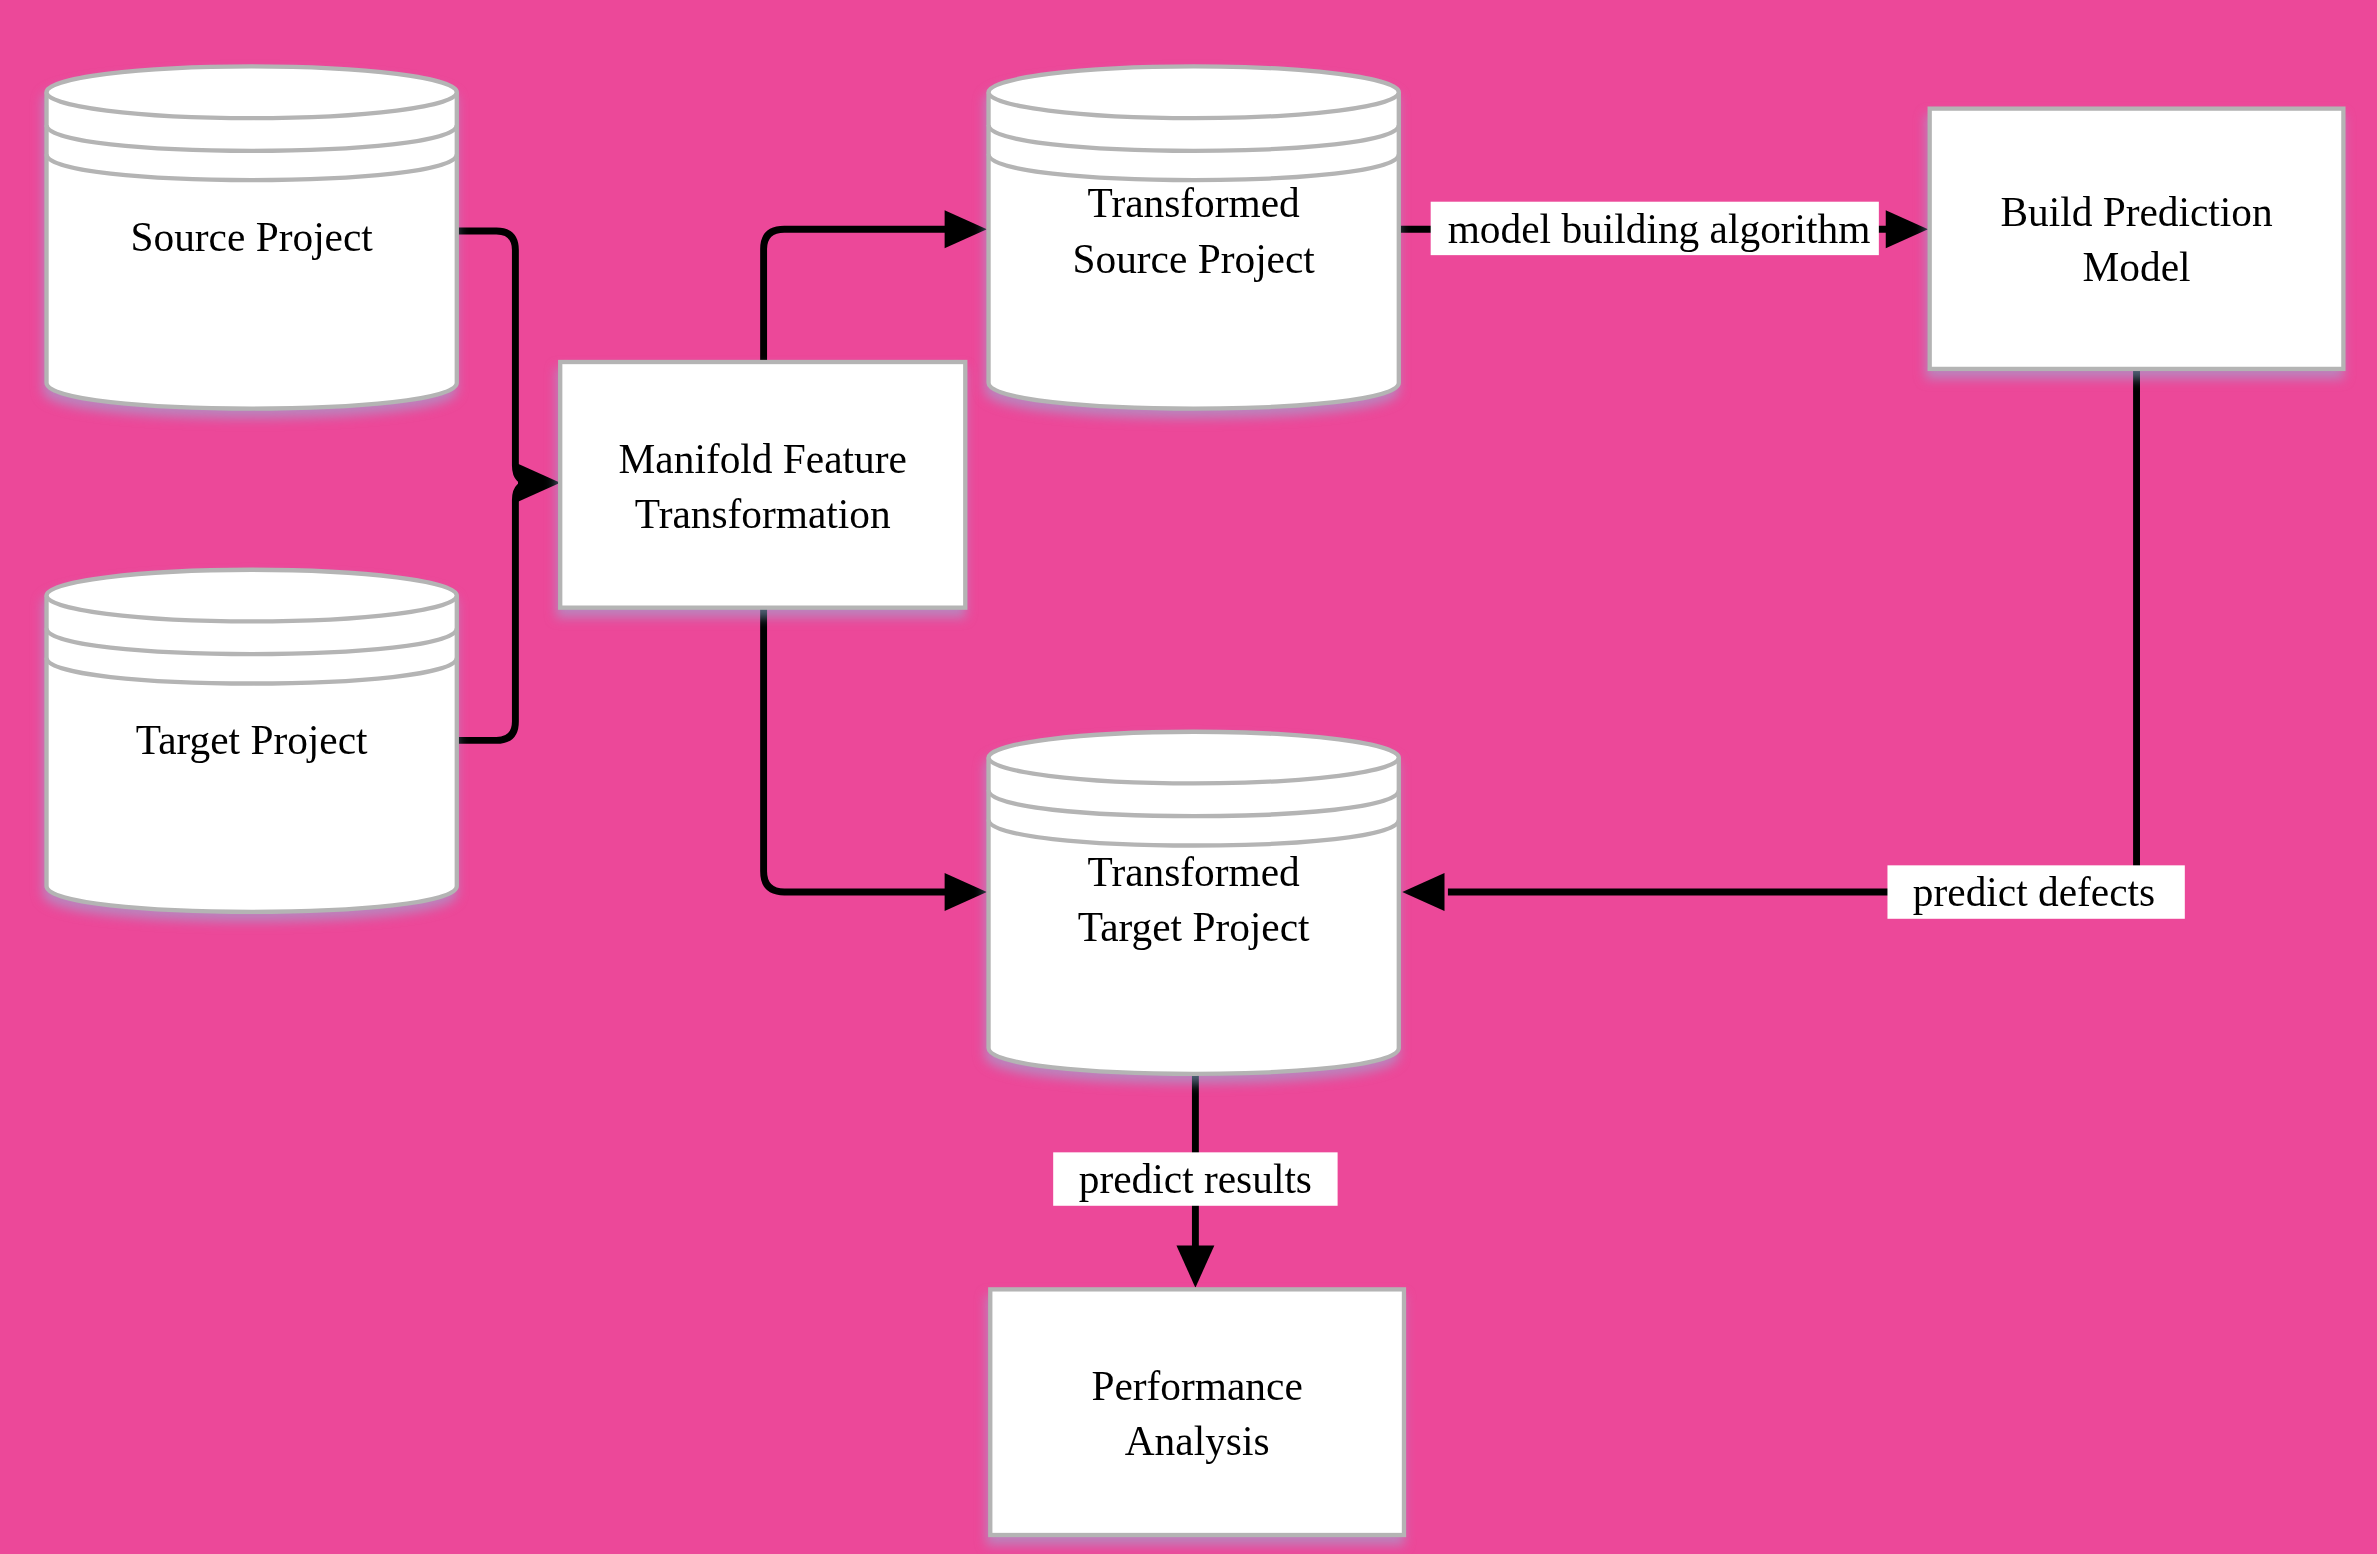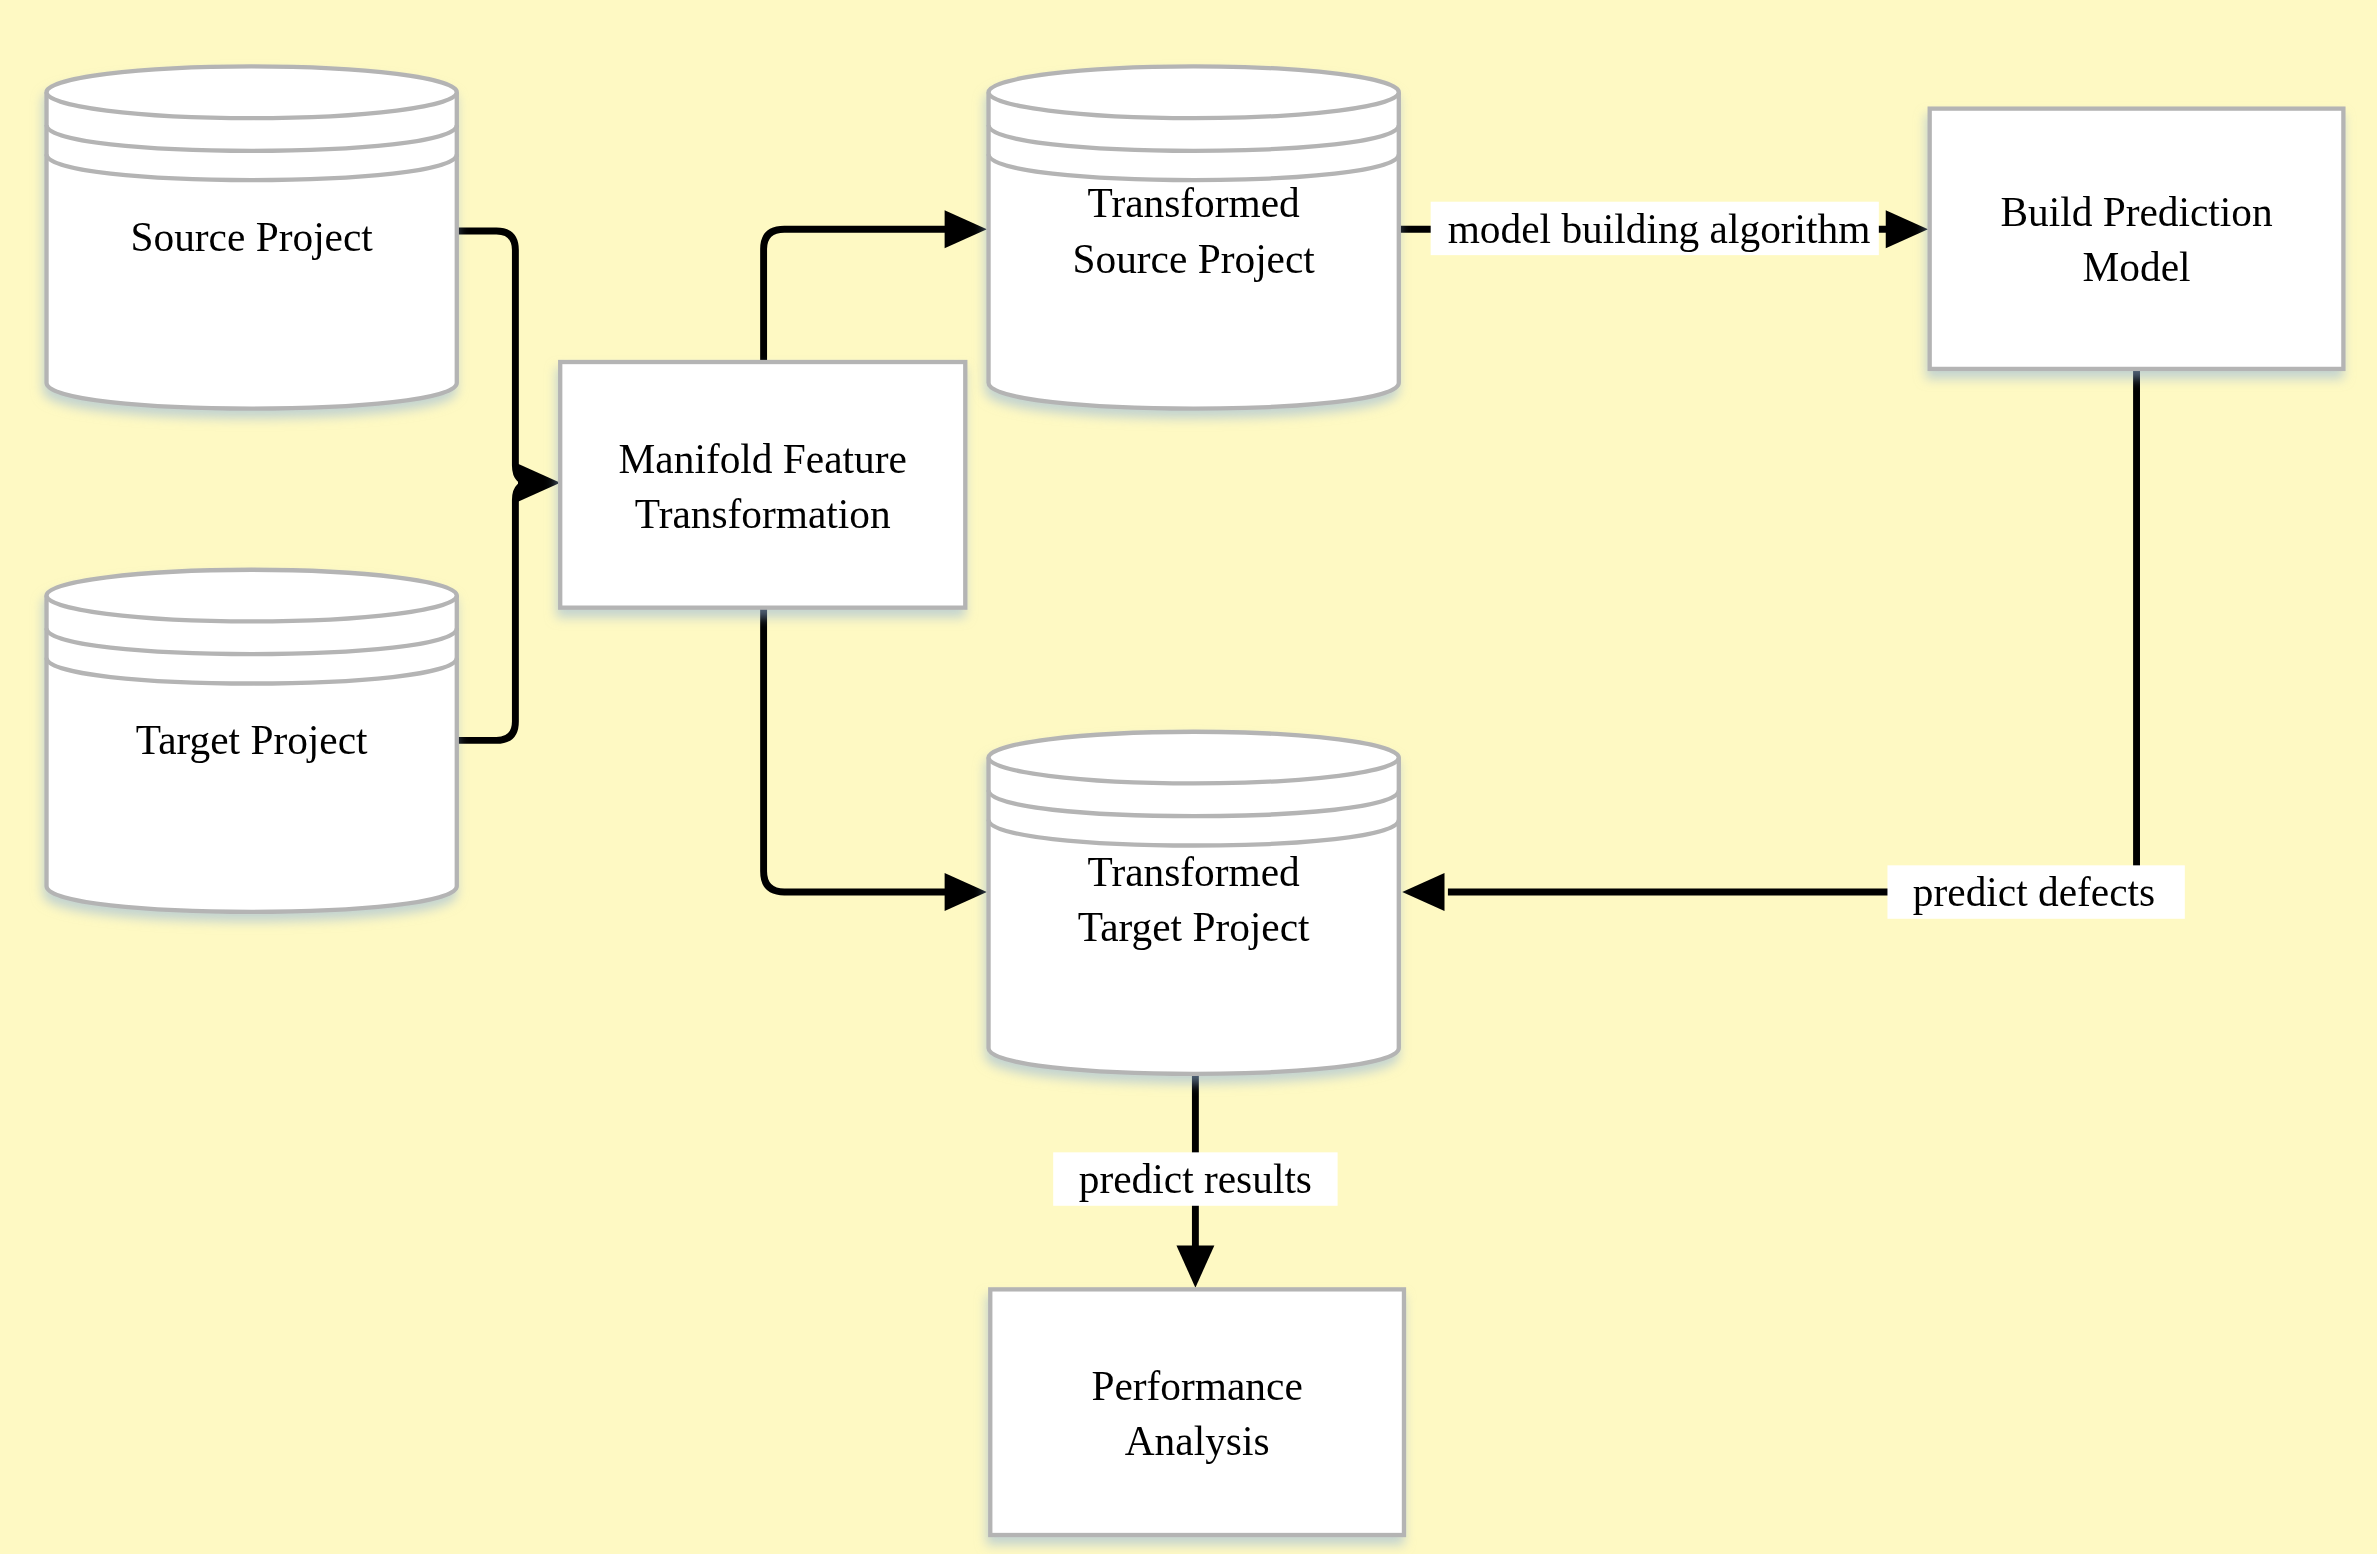--- a/index.html
+++ b/index.html
@@ -1,16 +1,16 @@
 <!DOCTYPE html>
 <html style="font-size:13.8px"><head>
 <meta charset="utf-8">
 <style>
   html,body{margin:0;padding:0;background:#ffffff;}
-  .stage{position:relative;width:2377px;height:1554px;background:#fef9c3;overflow:hidden;
+  .stage{position:relative;width:2377px;height:1554px;background:#ec4899;overflow:hidden;
          font-family:"Liberation Serif","DejaVu Serif",serif;}
   svg{display:block;}
   .node-shadow{filter:drop-shadow(-2px 9px 6px rgba(148,180,218,0.55));}
   .cyl-fill{fill:#ffffff;stroke:#b4b4b4;stroke-width:5;}
   .cyl-ring{fill:none;stroke:#b4b4b4;stroke-width:5;}
   .proc-box{fill:#ffffff;stroke:#b4b4b4;stroke-width:5;}
   .edge{fill:none;stroke:#000000;stroke-width:8;}
   .head{fill:#000000;stroke:none;}
   .lbl{fill:#000000;font-size:48px;text-anchor:middle;dominant-baseline:central;}
   .edge-lbl-bg{fill:#ffffff;stroke:none;}

